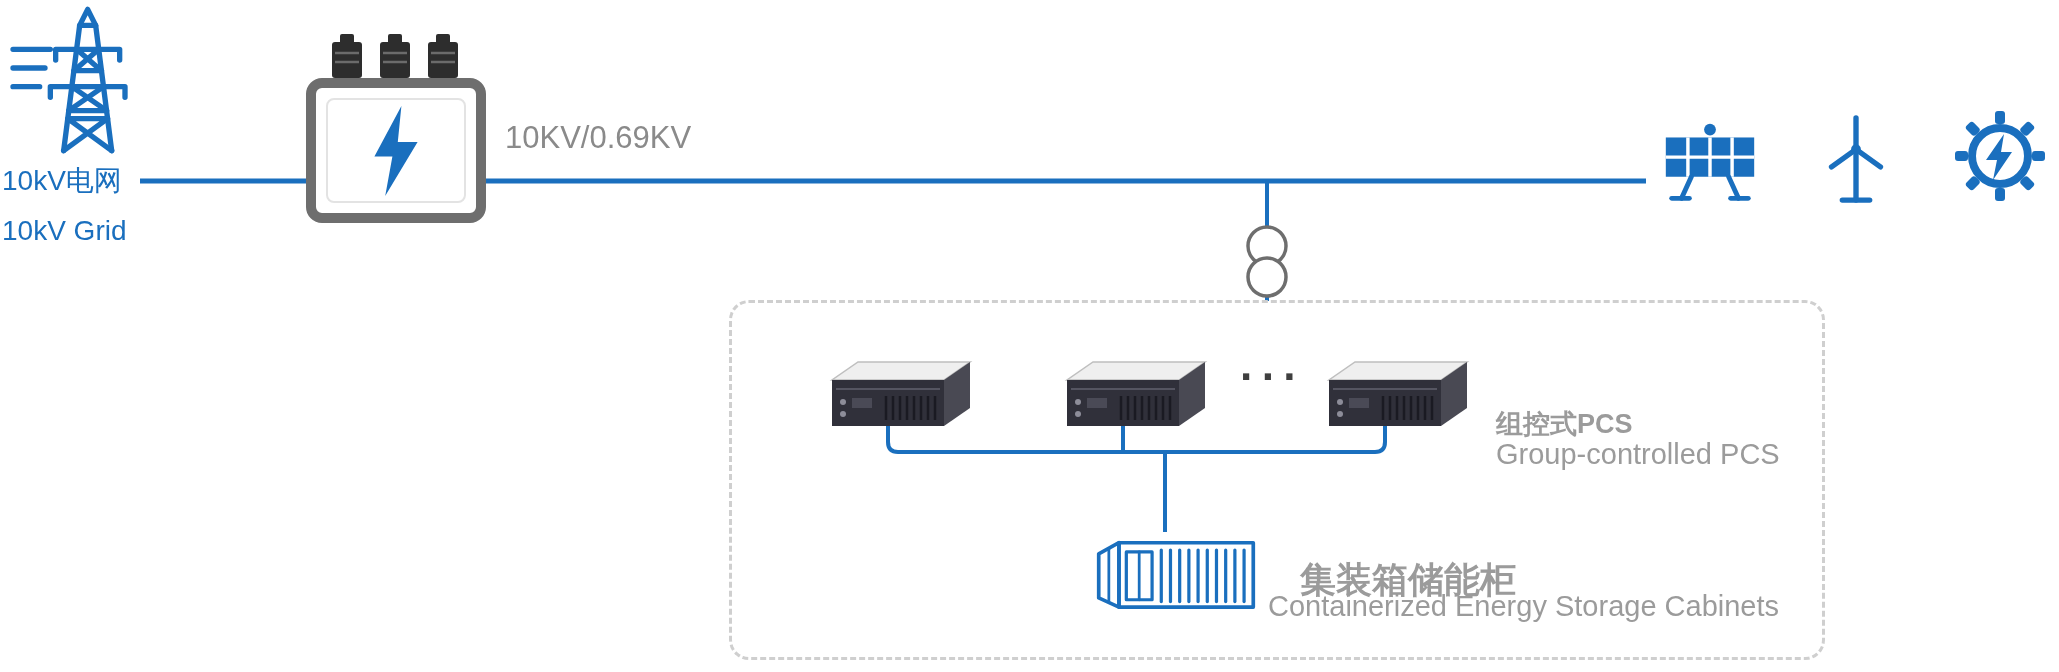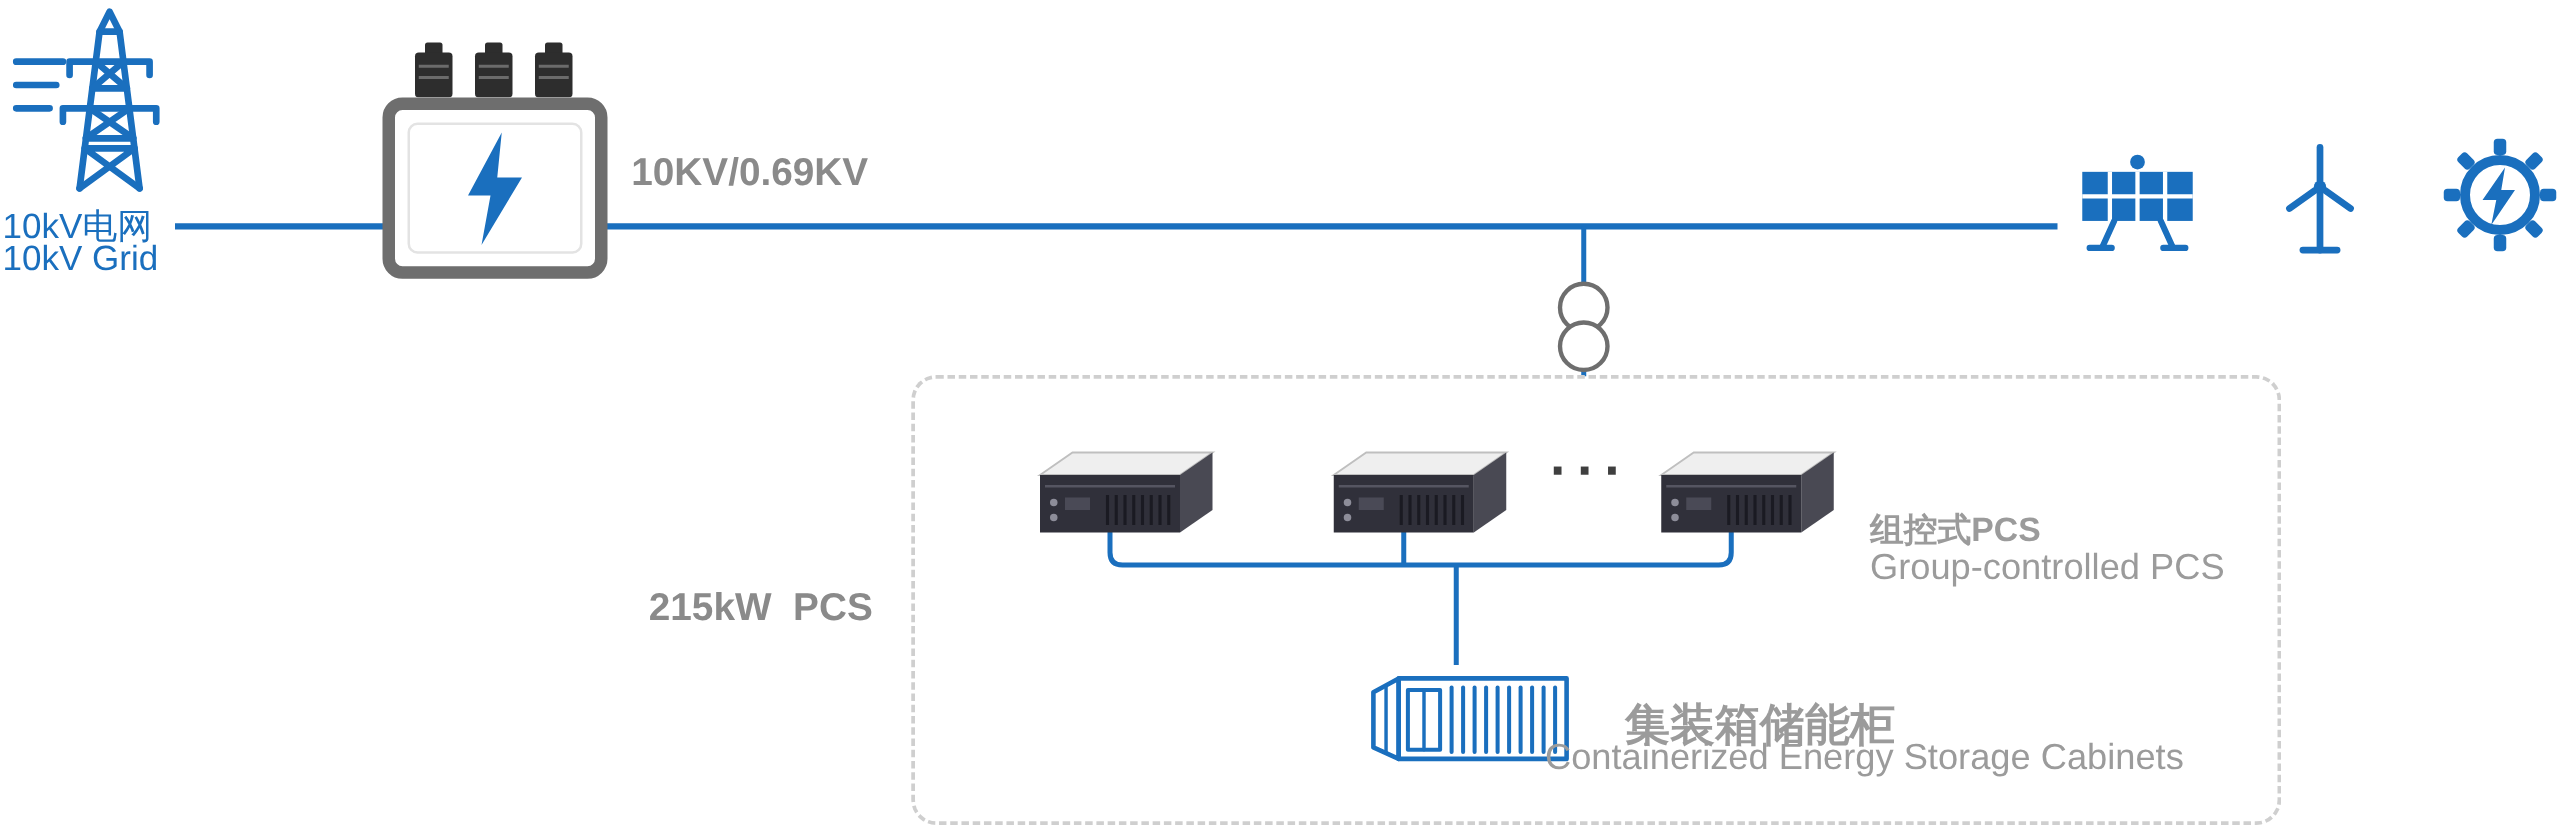--- a/index.html
+++ b/index.html
@@ -6,21 +6,21 @@
   body { background:#ffffff; font-family:"Liberation Sans", sans-serif; }
   #stage {
     position:relative; width:2059px; height:672px;
     background:#ffffff; overflow:hidden;
   }
   .abs { position:absolute; }
   svg { display:block; }
 
   
   .blue-label { color:#1a6fbe; font-weight:normal; font-size:28px; line-height:1.1; }
-  .gray-big   { color:#8a8a8a; font-weight:bold; font-size:31px; white-space:pre; }
+  .gray-big   { color:#8a8a8a; font-weight:normal; font-size:31px; white-space:pre; }
   .anno-cn    { color:#9b9b9b; font-weight:bold; font-size:27px;text-align:right; }
   .anno-en    { color:#9b9b9b; font-weight:normal; font-size:29px; }
   .dots { color:#3f3f3f; font-size:44px; font-weight:bold; letter-spacing:7px; }
 
   
   .xfmr-body {
     position:absolute; left:306px; top:78px; width:180px; height:145px;
     border:10px solid #6e6e6e; border-radius:16px; background:#ffffff;
   }
   .xfmr-inner {
@@ -59,21 +59,21 @@
     <path d="M40 110 L52 16 H64 L76 110"></path>
     <path d="M52 16 L58 4 L64 16"></path>
     <path d="M34 34 H82 M34 34 v8 M82 34 v8"></path>
     <path d="M30 62 H86 M30 62 v8 M86 62 v8"></path>
     <path d="M49.7 34 L68.3 50 M66.3 34 L47.7 50 M47.7 50 H68.3"></path>
     <path d="M46.1 62 L72.2 80 M69.9 62 L43.8 80 M43.8 80 H72.2"></path>
     <path d="M43.1 86 H72.9 M43.1 86 L76 110 M72.9 86 L40 110"></path>
   </svg>
 
   <div class="abs blue-label" style="left:2px;top:166px">10kV电网</div>
-  <div class="abs blue-label" style="left:2px;top:192px">10kV Grid</div>
+  <div class="abs blue-label" style="left:2px;top:216px">10kV Grid</div>
 
   <svg class="abs" style="left:330px;top:32px" width="130" height="46" viewBox="0 0 130 46">
     <g fill="#2d2d2d">
       <rect x="10" y="2" width="14" height="10" rx="2"></rect>
         <rect x="2" y="10" width="30" height="36" rx="3"></rect>
       <rect x="58" y="2" width="14" height="10" rx="2"></rect>
         <rect x="50" y="10" width="30" height="36" rx="3"></rect>
       <rect x="106" y="2" width="14" height="10" rx="2"></rect>
         <rect x="98" y="10" width="30" height="36" rx="3"></rect>
     </g>
@@ -130,21 +130,20 @@
       <rect x="45" y="5" width="10" height="13" rx="3" transform="rotate(180 50 50)"></rect>
       <rect x="45" y="5" width="10" height="13" rx="3" transform="rotate(225 50 50)"></rect>
       <rect x="45" y="5" width="10" height="13" rx="3" transform="rotate(270 50 50)"></rect>
       <rect x="45" y="5" width="10" height="13" rx="3" transform="rotate(315 50 50)"></rect>
       <polygon points="54,28 36,54 47,54 43,74 62,46 51,46"></polygon>
     </g>
   </svg>
 
   <div class="dash-box"></div>
 
-  <div class="abs gray-big" style="left:519px;top:468px">215kW  PCS</div>
 
   <svg class="pcs-unit" style="left:828px;top:352px" viewBox="0 0 150 80">
     <polygon points="4,28 116,28 142,10 30,10" fill="#efefef" stroke="#bfbfbf" stroke-width="1.5"></polygon>
     <polygon points="116,28 142,10 142,56 116,74" fill="#494953"></polygon>
     <rect x="4" y="28" width="112" height="46" fill="#30303a"></rect>
     <line x1="8" y1="37" x2="112" y2="37" stroke="#555561" stroke-width="2"></line>
     <circle cx="15" cy="50" r="3" fill="#8d8d99"></circle>
     <circle cx="15" cy="62" r="3" fill="#8d8d99"></circle>
     <rect x="24" y="46" width="20" height="10" fill="#4a4a56"></rect>
     <g stroke="#1a1a22" stroke-width="2.5">
@@ -218,15 +217,15 @@
       <line x1="114" y1="24" x2="114" y2="80"></line>
         <line x1="124" y1="24" x2="124" y2="80"></line>
       <line x1="134" y1="24" x2="134" y2="80"></line>
         <line x1="144" y1="24" x2="144" y2="80"></line>
       <line x1="154" y1="24" x2="154" y2="80"></line>
         <line x1="164" y1="24" x2="164" y2="80"></line>
     </g>
   </svg>
 
   <div class="abs anno-cn" style="left:1300px;top:556px;font-size:36px">集装箱储能柜</div>
-  <div class="abs anno-en" style="left:1236px;top:590px">Containerized Energy Storage Cabinets</div>
+  <div class="abs anno-en" style="left:1268px;top:590px">Containerized Energy Storage Cabinets</div>
 
 </div>
 
 </body></html>

